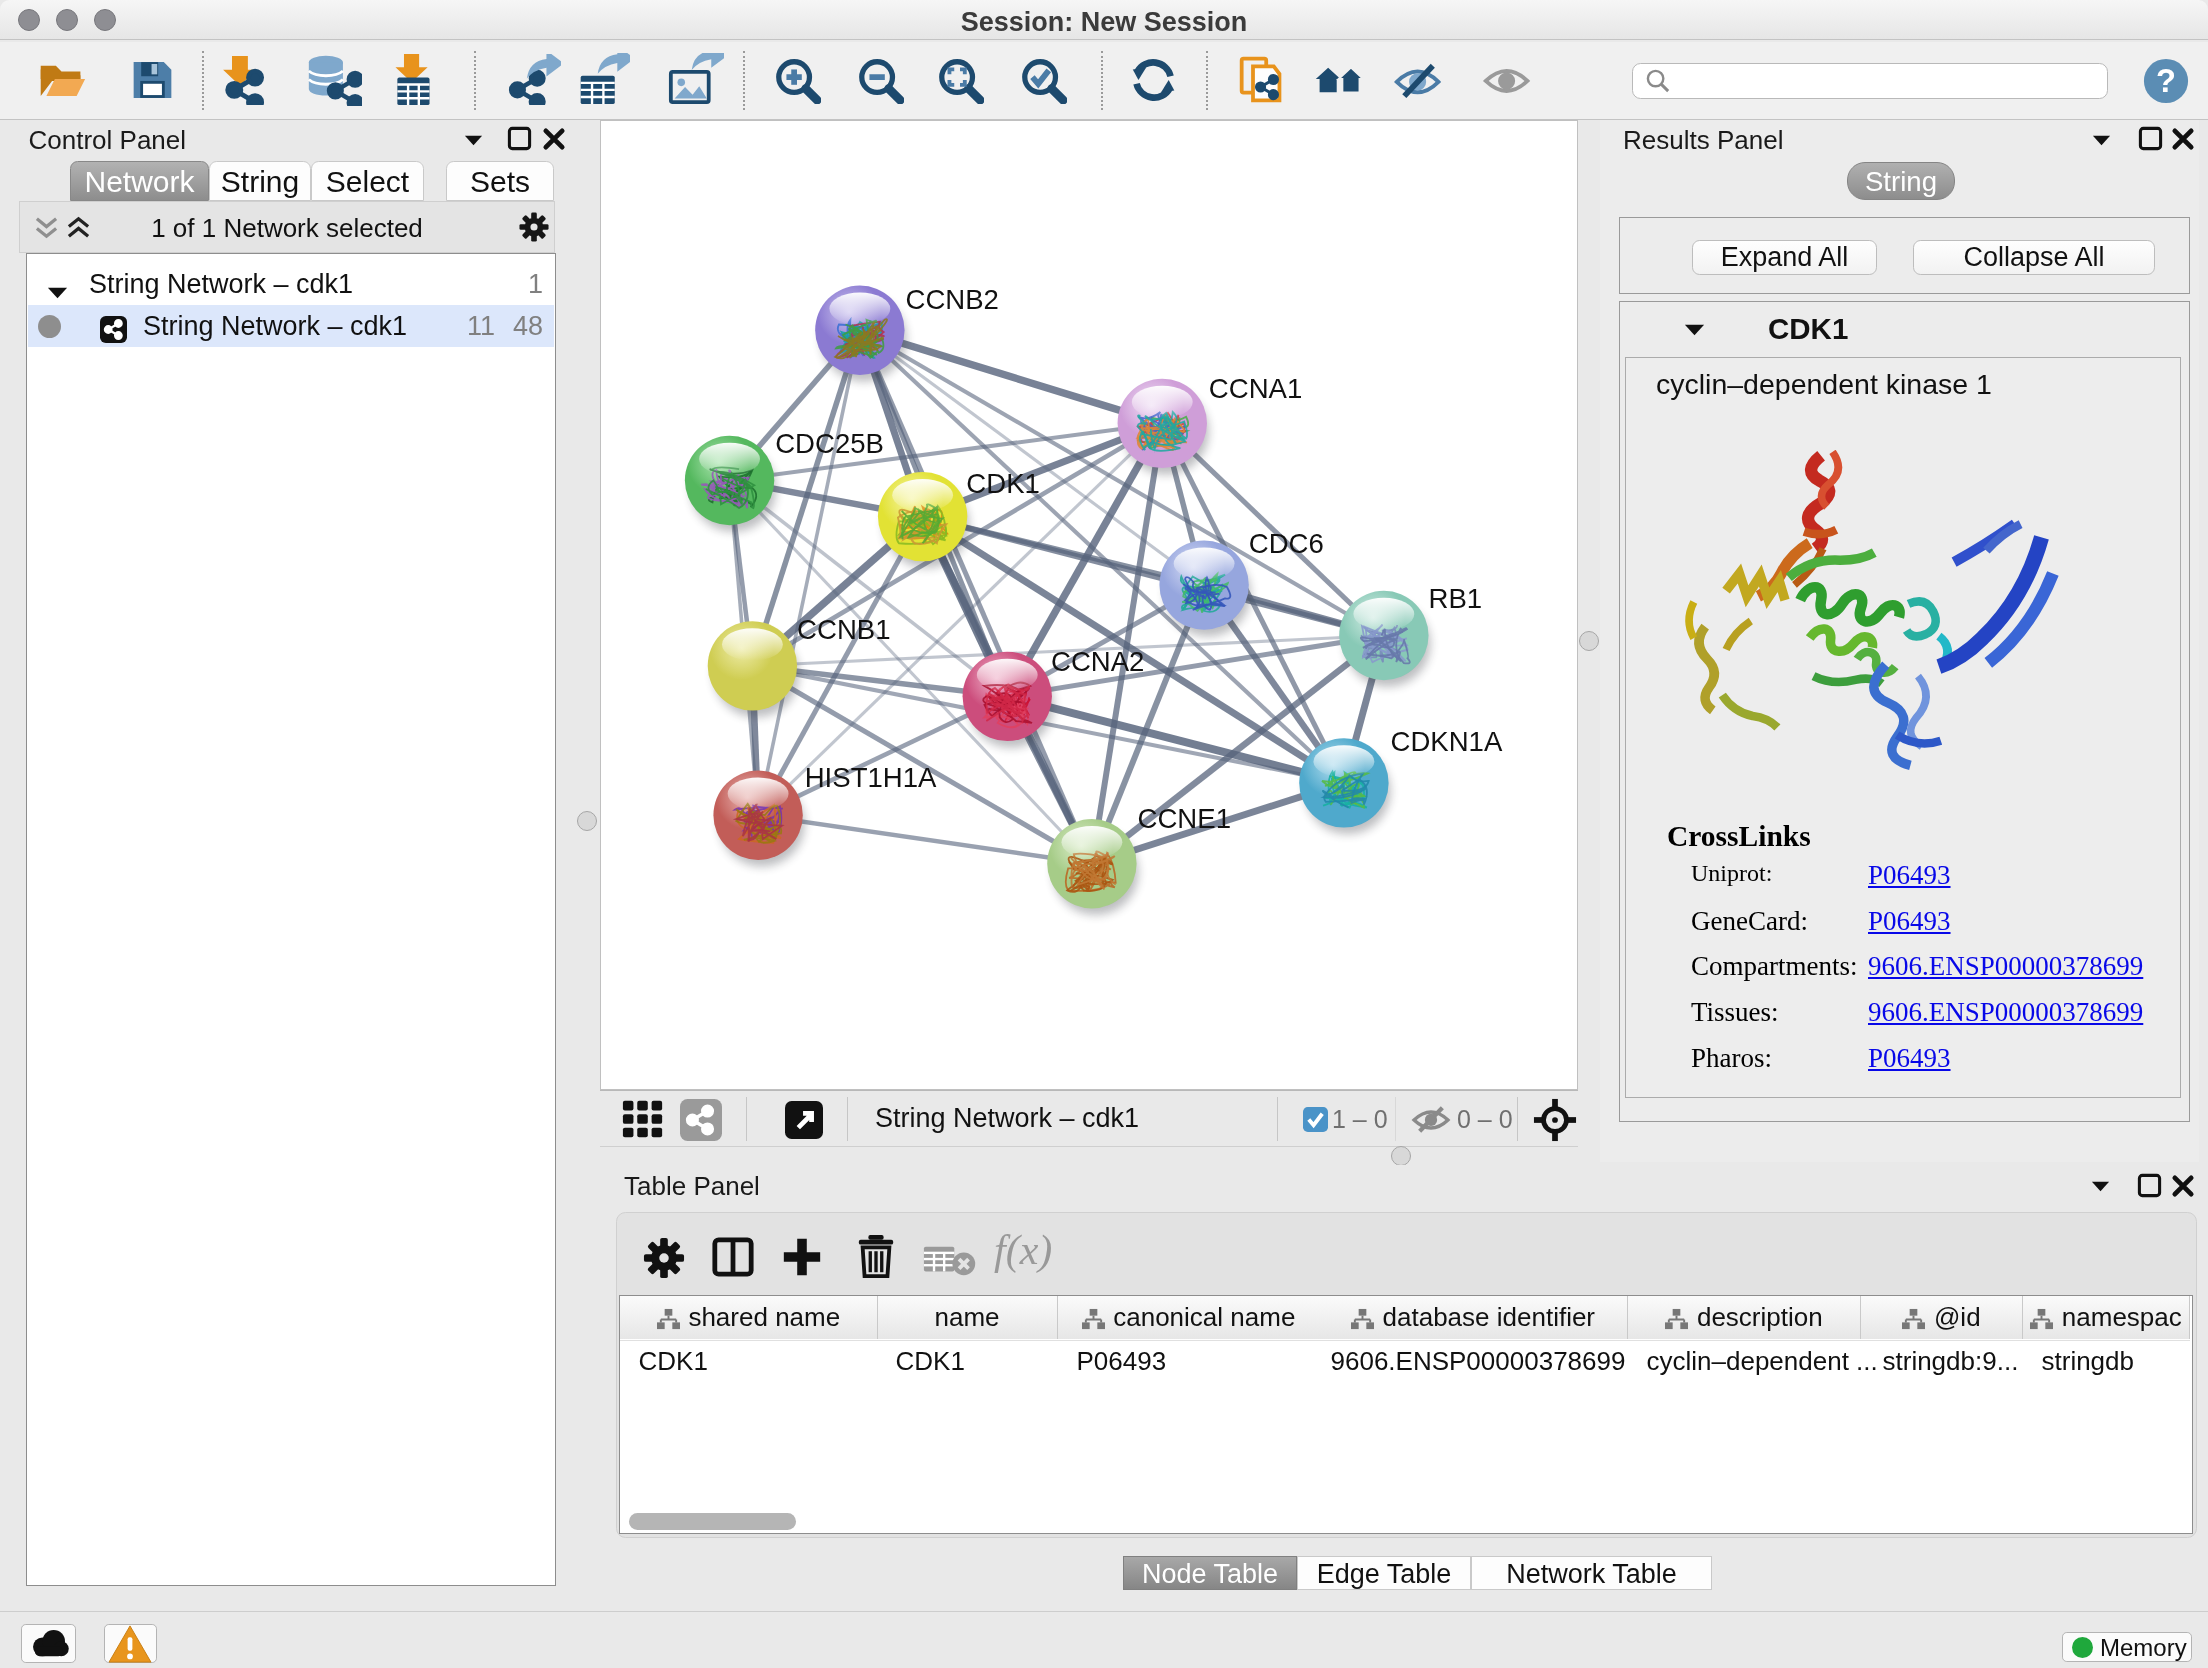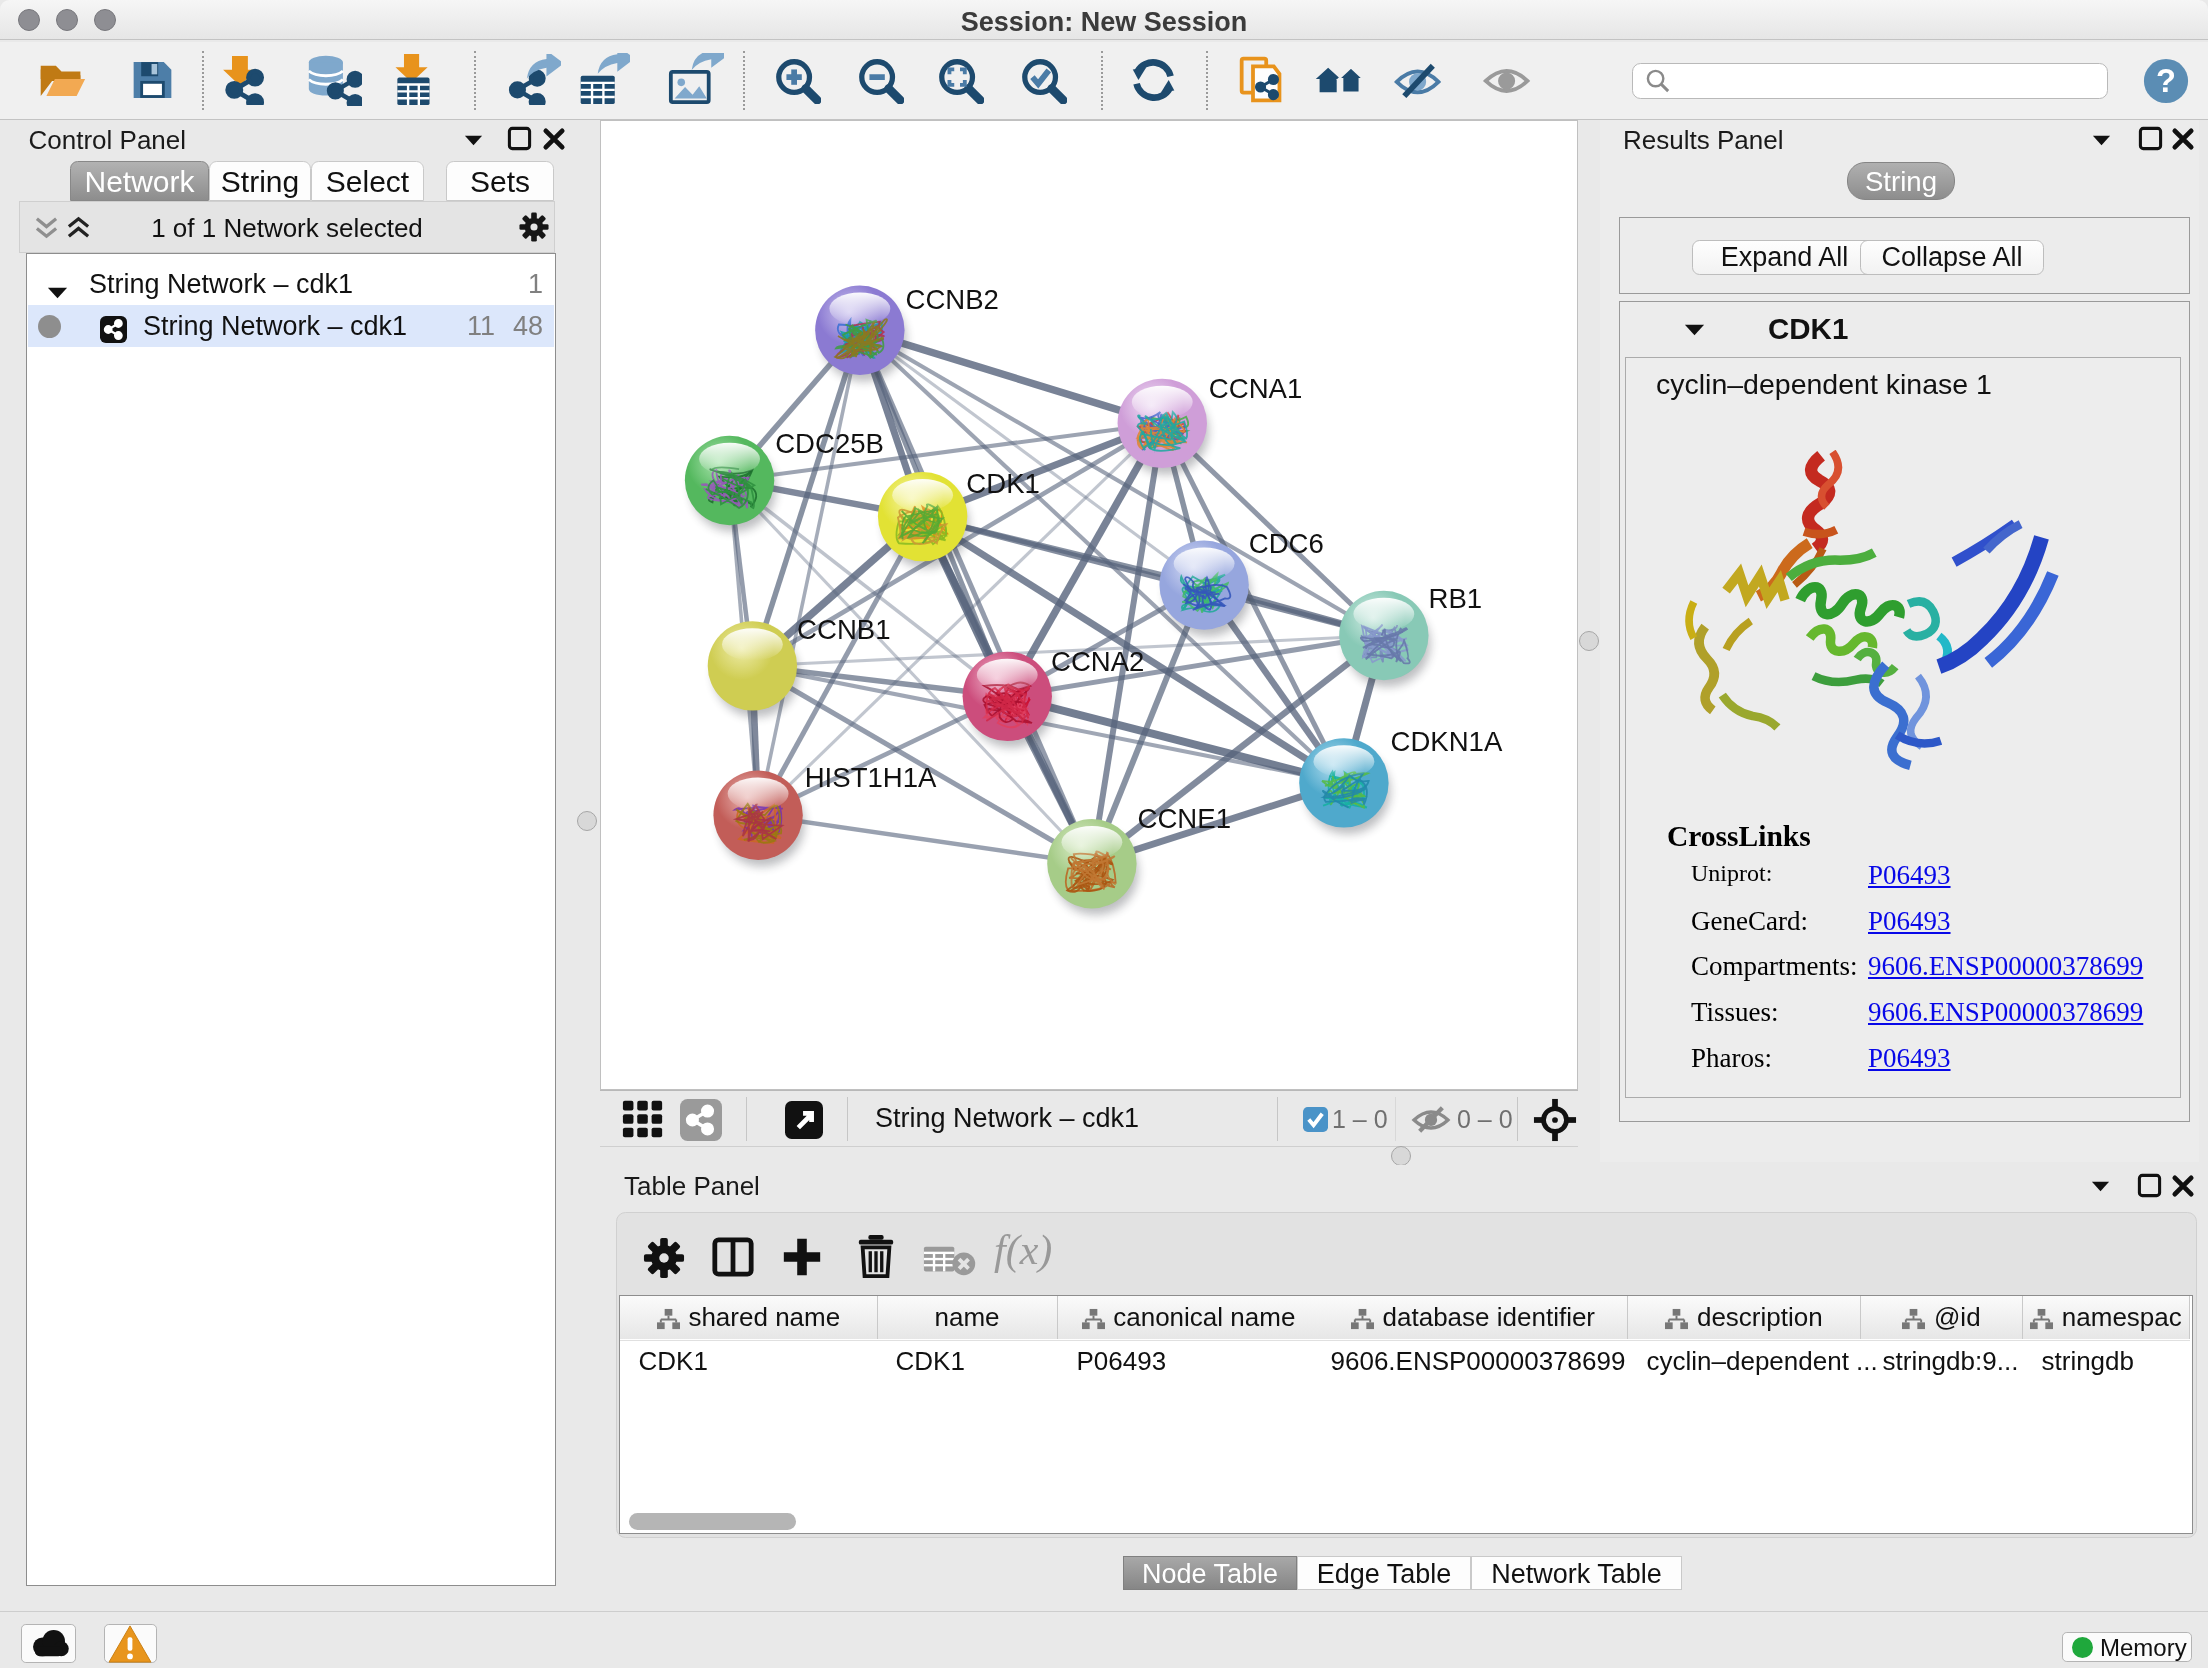--- a/index.html
+++ b/index.html
@@ -596,21 +596,21 @@
     </svg></div>
 <div class="abs" style="left:2138px;top:126px"><svg width="25" height="25" viewBox="0 0 26 26" style="">
       <rect x="2.5" y="2.5" width="21" height="21" rx="3" fill="none" stroke="#111" stroke-width="3.2"></rect>
     </svg></div>
 <div class="abs" style="left:2171px;top:127px"><svg width="24" height="24" viewBox="0 0 25 25" style="">
       <path d="M4,4 L21,21 M21,4 L4,21" stroke="#111" stroke-width="5" stroke-linecap="round"></path>
     </svg></div>
 <div class="abs graybtn" style="left:1847px;top:162px;width:108px;height:38px;line-height:38px;font-size:27.6px">String</div>
 <div class="abs box" style="left:1619px;top:217px;width:571px;height:77px;background:#ececec"></div>
 <div class="abs btn" style="left:1692px;top:240px;width:185px;height:35px;line-height:33px">Expand All</div>
-<div class="abs btn" style="left:1860px;top:240px;width:184px;height:35px;line-height:33px">Collapse All</div>
+<div class="abs btn" style="left:1913px;top:240px;width:242px;height:35px;line-height:33px">Collapse All</div>
 <div class="abs box" style="left:1619px;top:301px;width:571px;height:821px;background:#ececec"></div>
 <div class="abs" style="left:1683px;top:318px"><svg width="23" height="23" viewBox="0 0 24 24" style="">
       <path d="M2,7 h20 l-10,11 z" fill="#111"></path>
     </svg></div>
 <div class="abs" style="left:1768px;top:312px;font-size:29.5px;font-weight:bold;color:#111">CDK1</div>
 <div class="abs box" style="left:1625px;top:357px;width:556px;height:741px;border-color:#ababab;background:#ededed">
     <div style="position:absolute;left:30px;top:9.5px;font-size:28.5px;color:#111">cyclin–dependent kinase 1</div>
     <svg width="399" height="323" viewBox="0 0 420 340" style="position:absolute;left:45;top:92">
       <path d="M158,6 q-20,16 -2,26 q20,10 2,24 q-24,14 -6,28 q14,10 0,20" fill="none" stroke="#c42a20" stroke-width="13"></path>
       <path d="M170,2 q14,20 -4,34 q-14,12 -2,24" fill="none" stroke="#d85030" stroke-width="8"></path>
@@ -744,21 +744,21 @@
       <div class="td" style="left:457px">P06493</div>
       <div class="td" style="left:711px">9606.ENSP00000378699</div>
       <div class="td" style="left:1027px">cyclin–dependent ...</div>
       <div class="td" style="left:1263px">stringdb:9...</div>
       <div class="td" style="left:1422px">stringdb</div>
       <div style="position:absolute;left:0px;top:44px;width:1570px;height:0;border-top:1px solid #e0e0e0"></div>
       <div style="position:absolute;left:9.5px;top:217px;width:167px;height:17px;background:#b5b5b5;border-radius:8.6px"></div>
     </div>
     <div class="bt btsel" style="left:533px;width:174px">Node Table</div>
     <div class="bt" style="left:707px;width:174px">Edge Table</div>
-    <div class="bt" style="left:881px;width:211px">Network Table</div>
+    <div class="bt" style="left:881px;width:241px">Network Table</div>
   </div>
 <div class="abs" style="left:0;top:1611px;width:2208px;height:0;border-top:1.9px solid #cdcdcd"></div>
 <div class="sbtn" style="left:21px;top:1624px;width:55px;height:39px"></div>
 <div class="abs" style="left:27px;top:1628px"><svg width="44" height="32" viewBox="0 0 46 34" style="">
       <circle cx="16" cy="20" r="10" fill="#111"></circle>
       <circle cx="28" cy="14" r="12" fill="#111"></circle>
       <circle cx="36" cy="22" r="8" fill="#111"></circle>
       <rect x="8" y="20" width="30" height="10" rx="5" fill="#111"></rect>
     </svg></div>
 <div class="sbtn" style="left:104px;top:1624px;width:53px;height:39px"></div>

